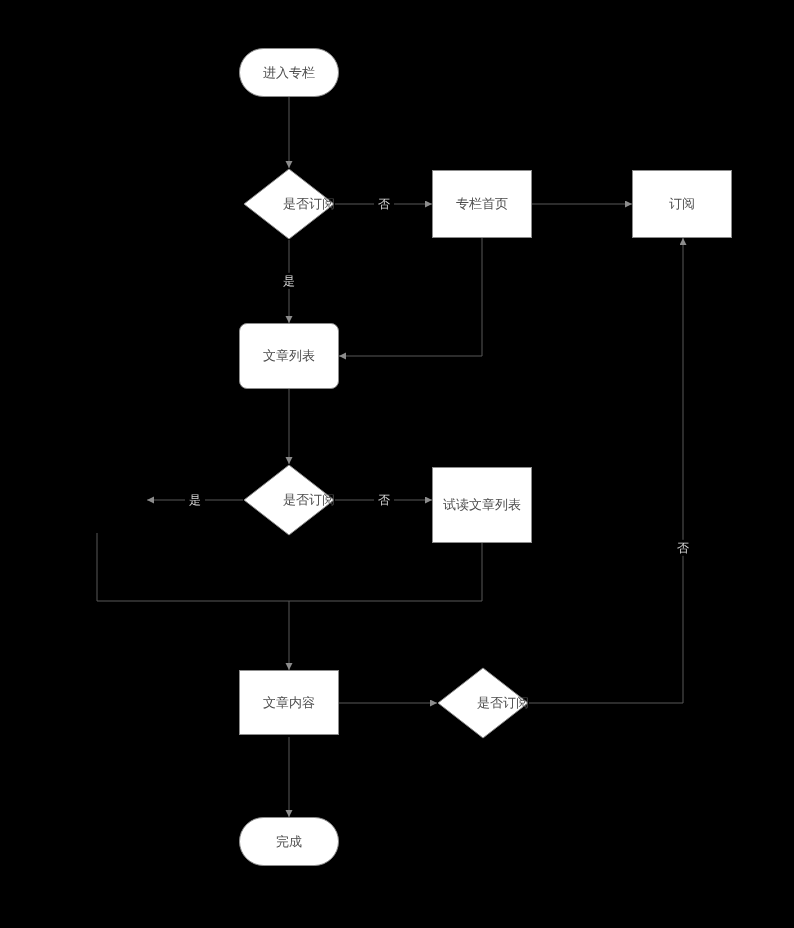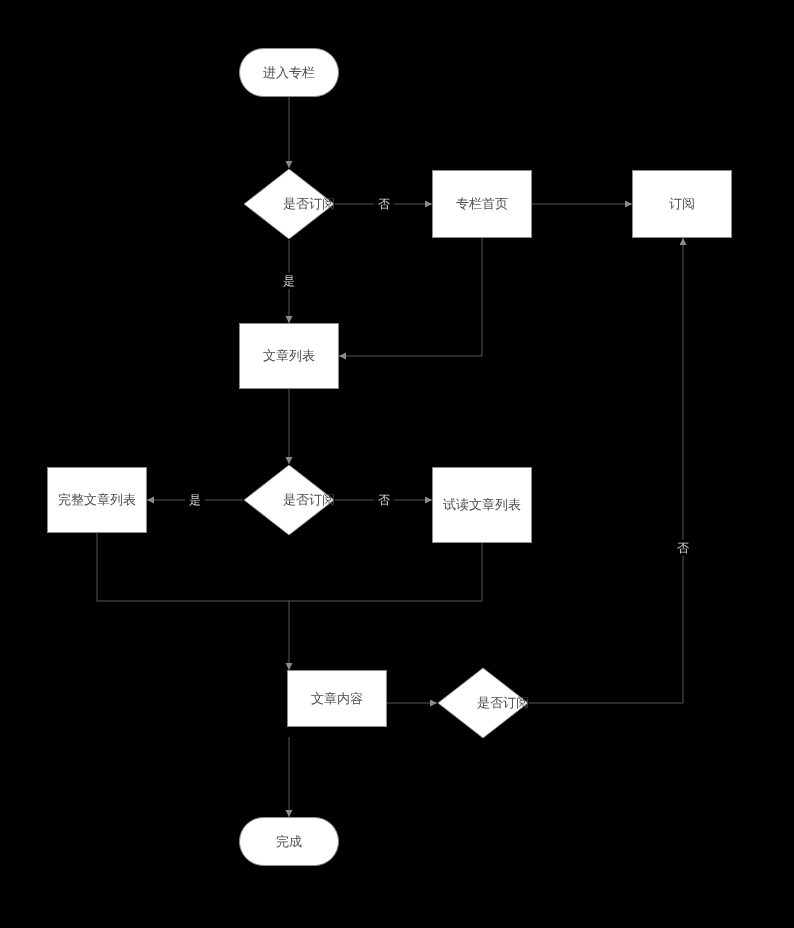--- a/index.html
+++ b/index.html
@@ -100,40 +100,37 @@
   </div>
 
   <div class="node rect" style="left:632px;top:170px;width:100px;height:68px;">
     <span class="label">订阅</span>
   </div>
 
   <div class="node rect" style="left:432px;top:170px;width:100px;height:68px;">
     <span class="label">专栏首页</span>
   </div>
 
-  <div class="node rect" style="left:239px;top:323px;width:100px;height:66px;">
+  <div class="node rect" style="left:239px;top:323px;width:100px;height:66px;border-radius:8px;">
     <span class="label">文章列表</span>
   </div>
 
   <div class="node decision" style="left:243px;top:464px;width:92px;height:72px;">
     <svg class="shape" viewBox="0 0 92 72" preserveAspectRatio="none">
       <polygon points="46,1 91,36 46,71 1,36" vector-effect="non-scaling-stroke"></polygon>
     </svg>
     <span class="label">是否订阅</span>
   </div>
 
-  <div class="node rect" style="left:47px;top:467px;width:100px;height:66px;">
-    <span class="label">完整文章列表</span>
-  </div>
 
   <div class="node rect" style="left:432px;top:467px;width:100px;height:76px;">
     <span class="label">试读文章列表</span>
   </div>
 
-  <div class="node rect" style="left:239px;top:670px;width:100px;height:57px;margin-left:48px;">
+  <div class="node rect" style="left:239px;top:670px;width:100px;height:65px;">
     <span class="label">文章内容</span>
   </div>
 
   <div class="node decision" style="left:437px;top:667px;width:92px;height:72px;">
     <svg class="shape" viewBox="0 0 92 72" preserveAspectRatio="none">
       <polygon points="46,1 91,36 46,71 1,36" vector-effect="non-scaling-stroke"></polygon>
     </svg>
     <span class="label">是否订阅</span>
   </div>
 

